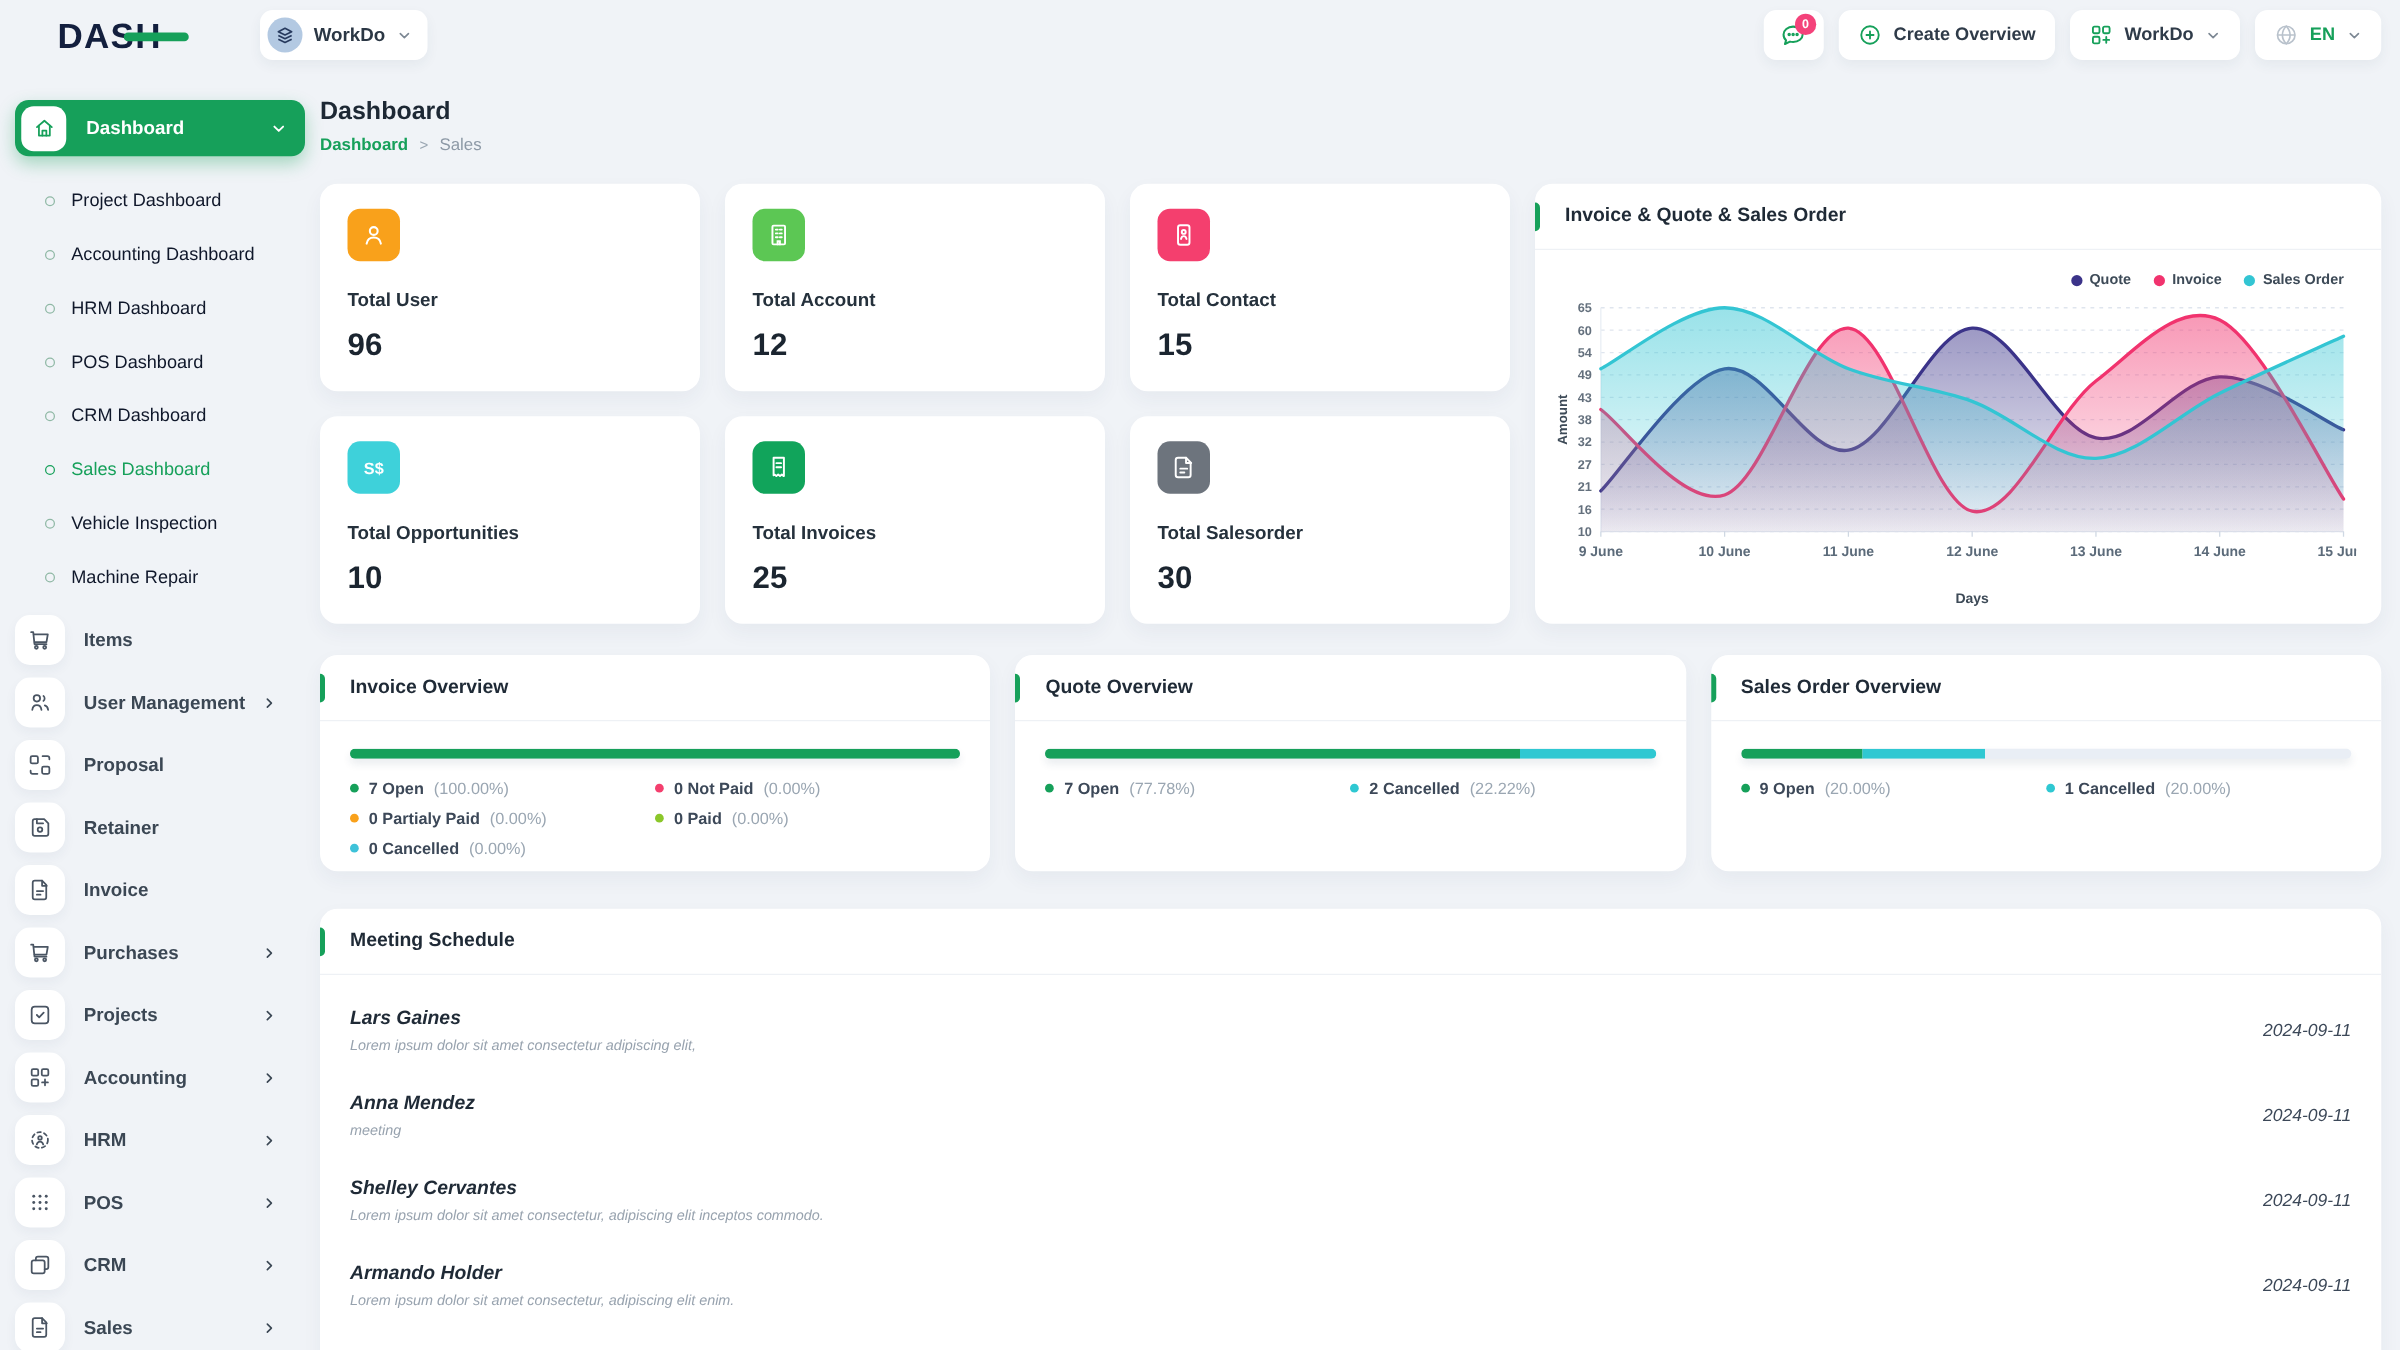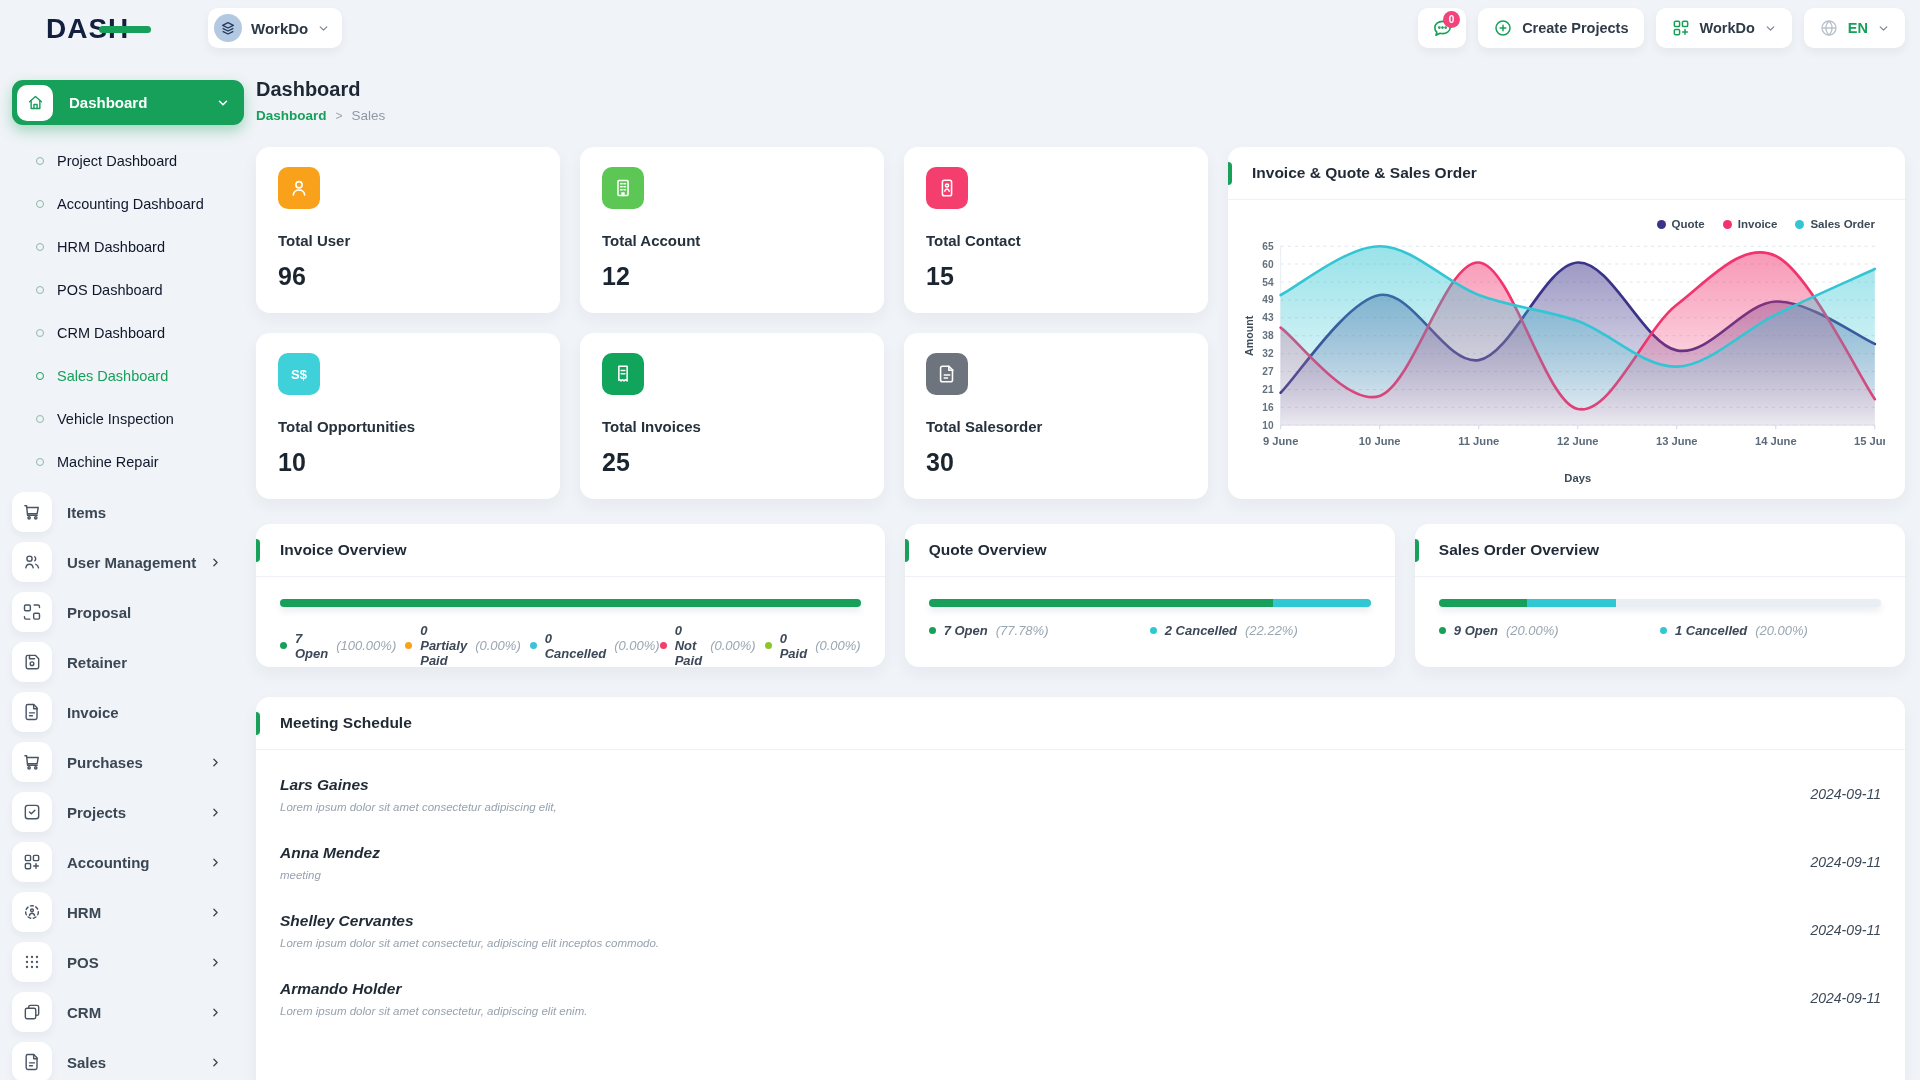--- a/index.html
+++ b/index.html
@@ -59,26 +59,26 @@
   .chart-card { height:352px; }
   .chart-body { padding:10px 20px 0 14px; }
   .legend { display:flex; justify-content:flex-end; gap:18px; padding:8px 10px 4px 0; }
   .legend .li { display:flex; align-items:center; gap:6px; cursor:pointer; }
   .legend .dot { width:9px; height:9px; border-radius:50%; }
   .legend .lt { font-size:11.5px; font-weight:600; color:#3d4a57; }
   #areaChart { width:100%; display:block; }
   #areaChart text { font-family:"Liberation Sans","DejaVu Sans",sans-serif; }
 
   .ov-grid { display:grid; grid-template-columns:repeat(3,1fr); gap:20px; margin-top:25px; }
-  .ov-card { height:143px; }
+  .ov-card { height:173px; }
   .ov-body { padding:22px 24px 0 24px; }
   .pbar { height:8px; border-radius:8px; background:#e9eef5; display:flex; overflow:hidden; box-shadow:0 4px 7px rgba(30,60,90,.10); }
   .pbar div { height:100%; flex:none; }
   .ov-legend { display:grid; grid-template-columns:1fr 1fr; margin-top:16px; }
-  .ov-col { display:flex; flex-direction:row; gap:9px;font-style:italic; }
+  .ov-col { display:flex; flex-direction:column; gap:9px; }
   .ov-li { display:flex; align-items:center; gap:8px; font-size:13px; }
   .ov-dot { width:7px; height:7px; border-radius:50%; flex:none; }
   .ov-txt { color:#3c4858; font-weight:600; }
   .ov-pct { color:#9aa6b2; font-weight:500; }
 
   .meet-card { margin-top:30px; height:420px; }
   .meet-body { padding:10px 24px 0 24px;font-style:italic; }
   .meet-row { height:68px; display:flex; align-items:center; justify-content:space-between; }
   .meet-name { font-size:15.5px; font-weight:700; color:#1f2a36; }
   .meet-desc { margin-top:7px; font-size:11.5px; color:#97a2ae; }
@@ -118,21 +118,21 @@
           <circle cx="15.3" cy="11" r=".6" fill="#16a05a"></circle>
         </svg>
       <span class="badge">0</span>
     </button>
 
     <button class="tb-btn">
       <svg class="ic" width="20" height="20" viewBox="0 0 24 24" fill="none" stroke="#16a05a" stroke-width="1.8" stroke-linecap="round">
           <circle cx="12" cy="12" r="8.4"></circle>
           <path d="M12 8.6v6.8M8.6 12h6.8"></path>
         </svg>
-      <span>Create Projects</span>
+      <span>Create Overview</span>
     </button>
 
     <button class="tb-btn">
       <svg class="ic" width="20" height="20" viewBox="0 0 24 24" fill="none" stroke="#16a05a" stroke-width="1.8" stroke-linecap="round" stroke-linejoin="round">
           <rect x="4" y="4" width="6.3" height="6.3" rx="1.4"></rect>
           <rect x="13.7" y="4" width="6.3" height="6.3" rx="1.4"></rect>
           <rect x="4" y="13.7" width="6.3" height="6.3" rx="1.4"></rect>
           <path d="M16.8 13.9v5.6M14 16.7h5.6"></path>
         </svg>
       <span>WorkDo</span>

